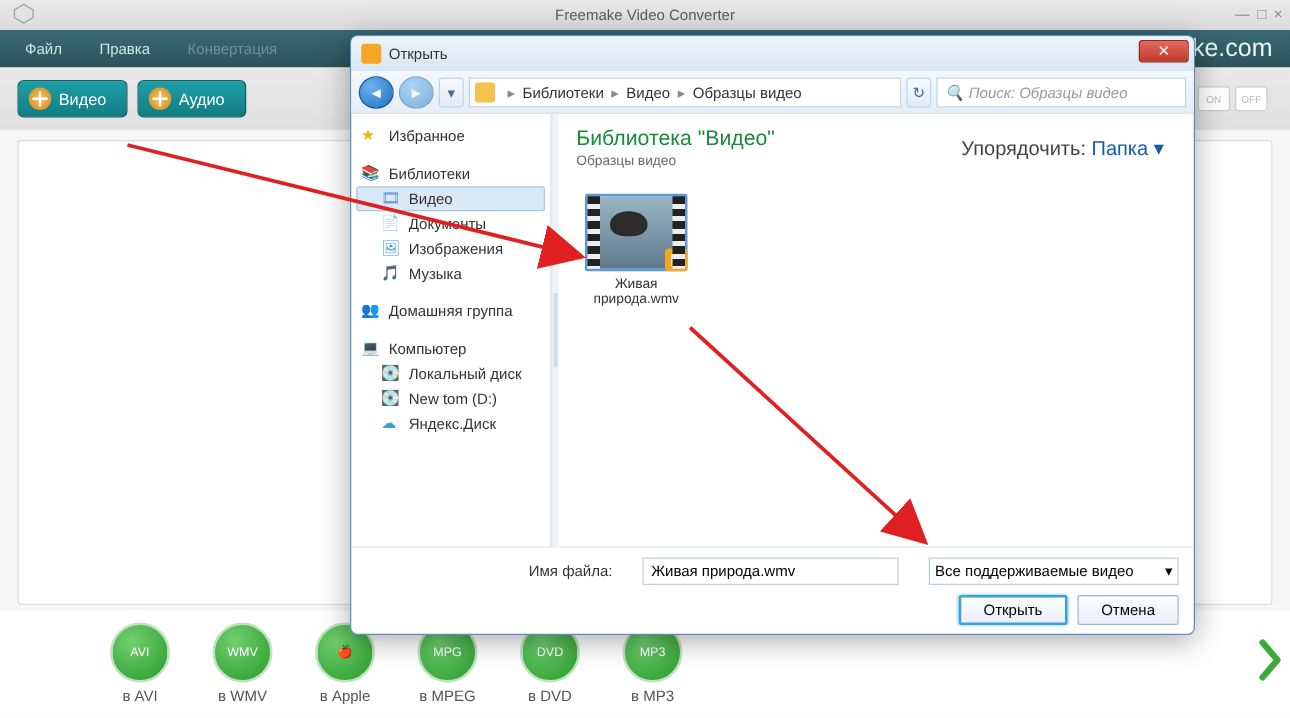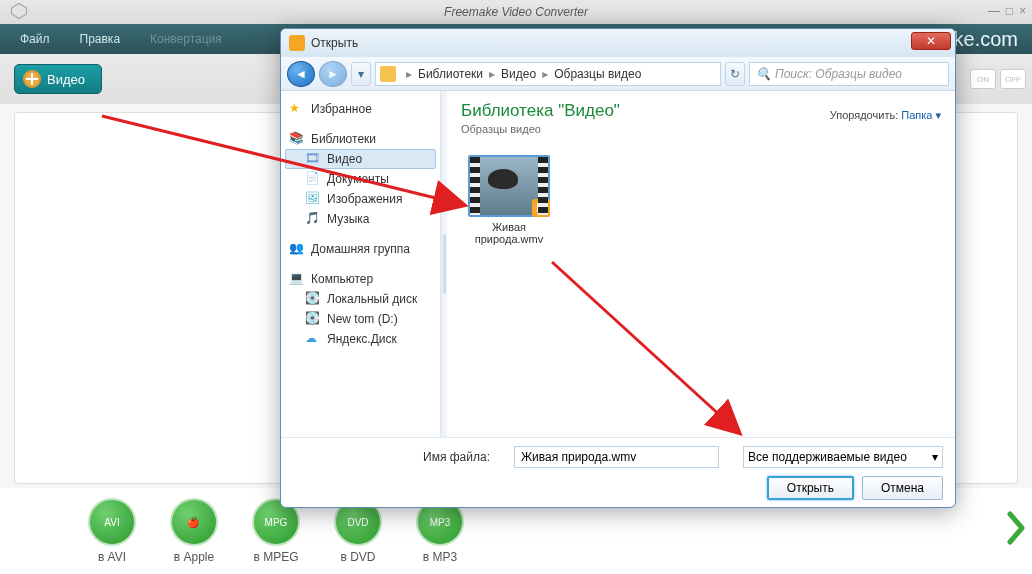--- a/index.html
+++ b/index.html
@@ -1,31 +1,31 @@
 <!DOCTYPE html>
 <html><head>
 <meta charset="utf-8">
 <style>
 * { box-sizing: border-box; margin: 0; padding: 0; font-family: "Segoe UI", Tahoma, sans-serif; }
 body { width: 1032px; height: 574px; position: relative; background: #fff; overflow: hidden; }
 
 
 .app { position: absolute; inset: 0; background: #f6f6f6; }
-.titlebar { height: 24px; background: linear-gradient(#e8e8e8,#dcdcdc); display: flex; align-items: center; justify-content: center; position: relative; font-size: 12px; color: #5a5a5a; font-style: italic; }
+.titlebar { height: 24px; background: linear-gradient(#e8e8e8,#dcdcdc); display: flex; align-items: center; justify-content: center; position: relative; font-size: 12px; color: #5a5a5a; }
 .titlebar .winctrl { position: absolute; right: 6px; top: 4px; display: flex; gap: 6px; font-size: 12px; color: #888; }
 .titlebar .logo { position: absolute; left: 10px; top: 2px; width: 18px; height: 18px; }
 .menubar { height: 30px; background: linear-gradient(#3a6a73,#2d525a); display: flex; align-items: center; padding: 0 20px; gap: 30px; color: #cfe6ea; font-size: 12px; position: relative; }
 .menubar .brand { position: absolute; right: 14px; font-size: 20px; color: #e9f7fa; }
 .toolbar { height: 50px; background: linear-gradient(#e9e9e9,#e0e0e0); display: flex; align-items: center; padding: 0 14px; gap: 8px; position: relative; }
 .tool-btn { height: 30px; padding: 0 16px 0 8px; border-radius: 5px; background: linear-gradient(#1b9fa6,#137d83); color: #fff; font-size: 13px; display: flex; align-items: center; gap: 6px; border: 1px solid #0e6066; }
 .tool-btn .plus { width: 18px; height: 18px; background: radial-gradient(circle,#f7c05a,#d68a1e); border-radius: 50%; position: relative; }
 .tool-btn .plus::before,.tool-btn .plus::after{content:"";position:absolute;background:#fff;}
 .tool-btn .plus::before{left:8px;top:3px;width:2px;height:12px;}
 .tool-btn .plus::after{top:8px;left:3px;height:2px;width:12px;}
-.toolbar .right { position: absolute; right: 6px; display: flex; gap: 4px; }
+.toolbar .right { position: absolute; right: 18px; display: flex; gap: 4px; }
 .toggle { width: 26px; height: 20px; border: 1px solid #ccc; border-radius: 3px; background: #fff; font-size: 8px; color: #bbb; display:flex;align-items:center;justify-content:center;}
 .list-area { position: absolute; top: 112px; left: 14px; right: 14px; bottom: 90px; background: #fff; border: 1px solid #ddd; border-radius: 3px; }
 .formats { position: absolute; bottom: 0; left: 0; right: 0; height: 86px; display: flex; align-items: center; justify-content: flex-start; gap: 34px; padding: 0 88px; background: #fff; }
 .fmt { display: flex; flex-direction: column; align-items: center; gap: 4px; font-size: 12px; color: #555; }
 .fmt .circ { width: 48px; height: 48px; border-radius: 50%; background: radial-gradient(circle at 35% 30%, #6fcf6f, #2a9a2a); display:flex;align-items:center;justify-content:center;color:#fff;font-size:10px;border:2px solid #bfe3bf;}
 .nav-arrow { position: absolute; right: 6px; bottom: 28px; width: 20px; height: 36px; }
 
 
 .dialog { position: absolute; left: 280px; top: 28px; width: 676px; height: 480px; background: #fff; border: 1px solid #5b8dbd; border-radius: 6px; box-shadow: 0 4px 24px rgba(0,0,0,0.35); display: flex; flex-direction: column; overflow: hidden; }
 .dlg-title { height: 28px; background: linear-gradient(#edf4fb,#d7e6f3); display: flex; align-items: center; padding: 0 8px; font-size: 12px; color: #333; position: relative; }
@@ -44,21 +44,21 @@
 .dlg-body { flex: 1; display: flex; }
 .tree { width: 160px; border-right: 1px solid #e0e8f0; padding: 8px 4px; font-size: 12px; color: #333; overflow:hidden;}
 .tree .node { display: flex; align-items: center; gap: 6px; padding: 2px 4px; white-space: nowrap; }
 .tree .node.indent { padding-left: 20px; }
 .tree .node.sel { background: #d9e8f5; border:1px solid #a9c7e4; border-radius:2px; padding:1px 3px 1px 19px;}
 .tree .ico { width: 16px; height: 16px; display:inline-block;}
 .star{color:#f5b301;} .lib{color:#5986c1;} .vid{color:#4a86c5;} .doc{color:#6aa95a;} .img{color:#3aa7c9;} .mus{color:#4a86c5;} .grp{color:#5aa0d1;} .cmp{color:#6a86a5;} .dsk{color:#d18a3a;} .disk{color:#7a9fbb;} .ya{color:#3b9fd9;}
 .content { flex: 1; padding: 10px 14px; font-size: 12px; position: relative; }
 .lib-head { color: #1a8a3a; font-size: 17px; }
 .lib-sub { color: #6a6a6a; font-size: 11px; margin-top: 2px; }
-.sorter { position: absolute; right: 14px; top: 18px; font-size: 11px; color: #444; }
+.sorter { position: absolute; right: 24px; top: 18px; font-size: 16px; color: #444; }
 .sorter .lnk { color: #135caa; }
 .thumbwrap { margin-top: 20px; display:flex; }
 .thumb { width: 96px; text-align: center; font-size: 11px; color: #333; }
 .thumb .pic { width: 82px; height: 62px; border: 2px solid #5a9bd5; background: linear-gradient(#9ab7c6,#5e7a8b); margin: 0 auto; position: relative; border-radius:2px;}
 .thumb .pic::before,.thumb .pic::after{content:"";position:absolute;top:0;bottom:0;width:10px;background:repeating-linear-gradient(#222 0 6px,#eee 6px 10px);}
 .thumb .pic::before{left:0;} .thumb .pic::after{right:0;}
 .thumb .play { position:absolute; right:-2px; bottom:-2px; width:18px; height:18px; background:#f6a623; border-radius:3px; }
 .thumb .play::after{content:"";position:absolute;left:5px;top:4px;border-left:8px solid #fff;border-top:5px solid transparent;border-bottom:5px solid transparent;}
 .thumb .dolphin{position:absolute;left:18px;top:12px;width:30px;height:20px;background:#2b2b2b;border-radius:60% 60% 50% 50%;}
 .splitter { width: 6px; background: #f0f4f8; border-left:1px solid #e0e8f0; cursor: col-resize; display:flex;align-items:center;justify-content:center;}
@@ -94,30 +94,38 @@
     <span>Файл</span>
     <span>Правка</span>
     <span style="color:#6f9299">Конвертация</span>
     <span class="brand">ke.com</span>
   </div>
   <div class="toolbar">
     <div class="tool-btn">
       <span class="plus"></span>
       <span>Видео</span>
     </div>
+    <div class="tool-btn">
+      <span class="plus"></span>
+      <span>Аудио</span>
+    </div>
     <div class="right">
       <div class="toggle">ON</div>
       <div class="toggle">OFF</div>
     </div>
   </div>
   <div class="list-area"></div>
   <div class="formats">
     <div class="fmt">
         <div class="circ">AVI</div>
         <span>в AVI</span>
+      </div>
+    <div class="fmt">
+        <div class="circ">WMV</div>
+        <span>в WMV</span>
       </div>
     <div class="fmt">
         <div class="circ">🍎</div>
         <span>в Apple</span>
       </div>
     <div class="fmt">
         <div class="circ">MPG</div>
         <span>в MPEG</span>
       </div>
     <div class="fmt">

